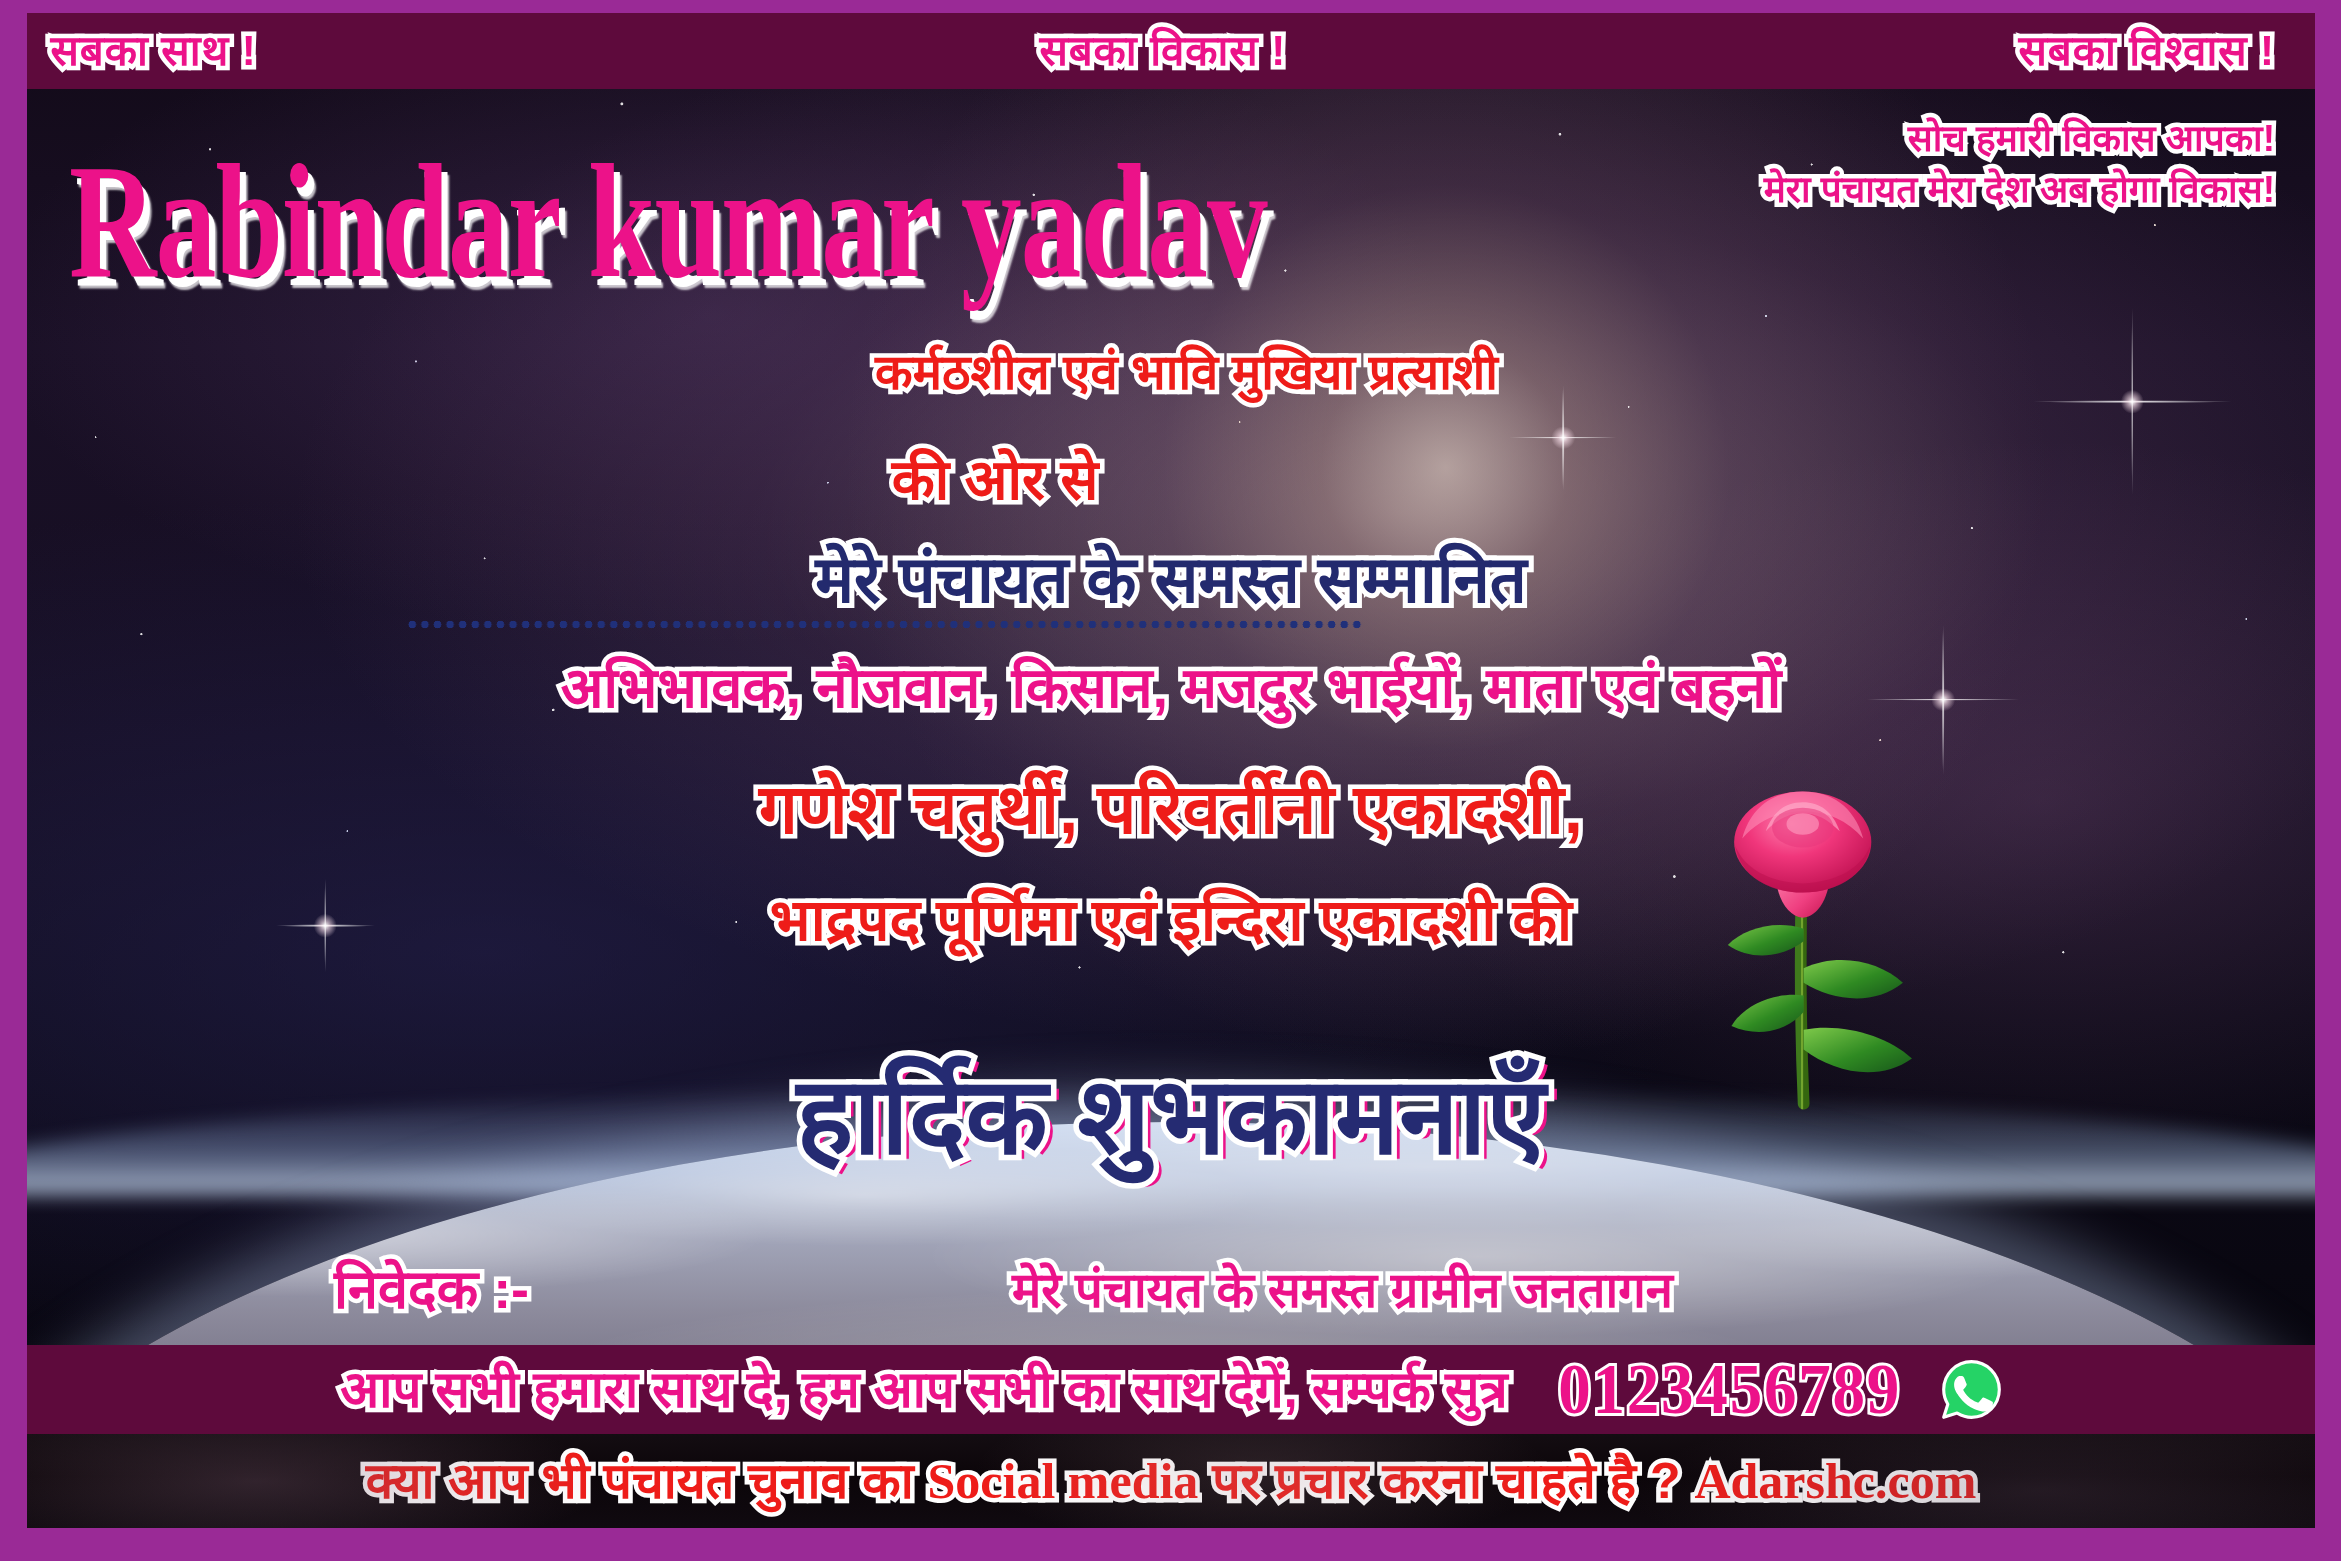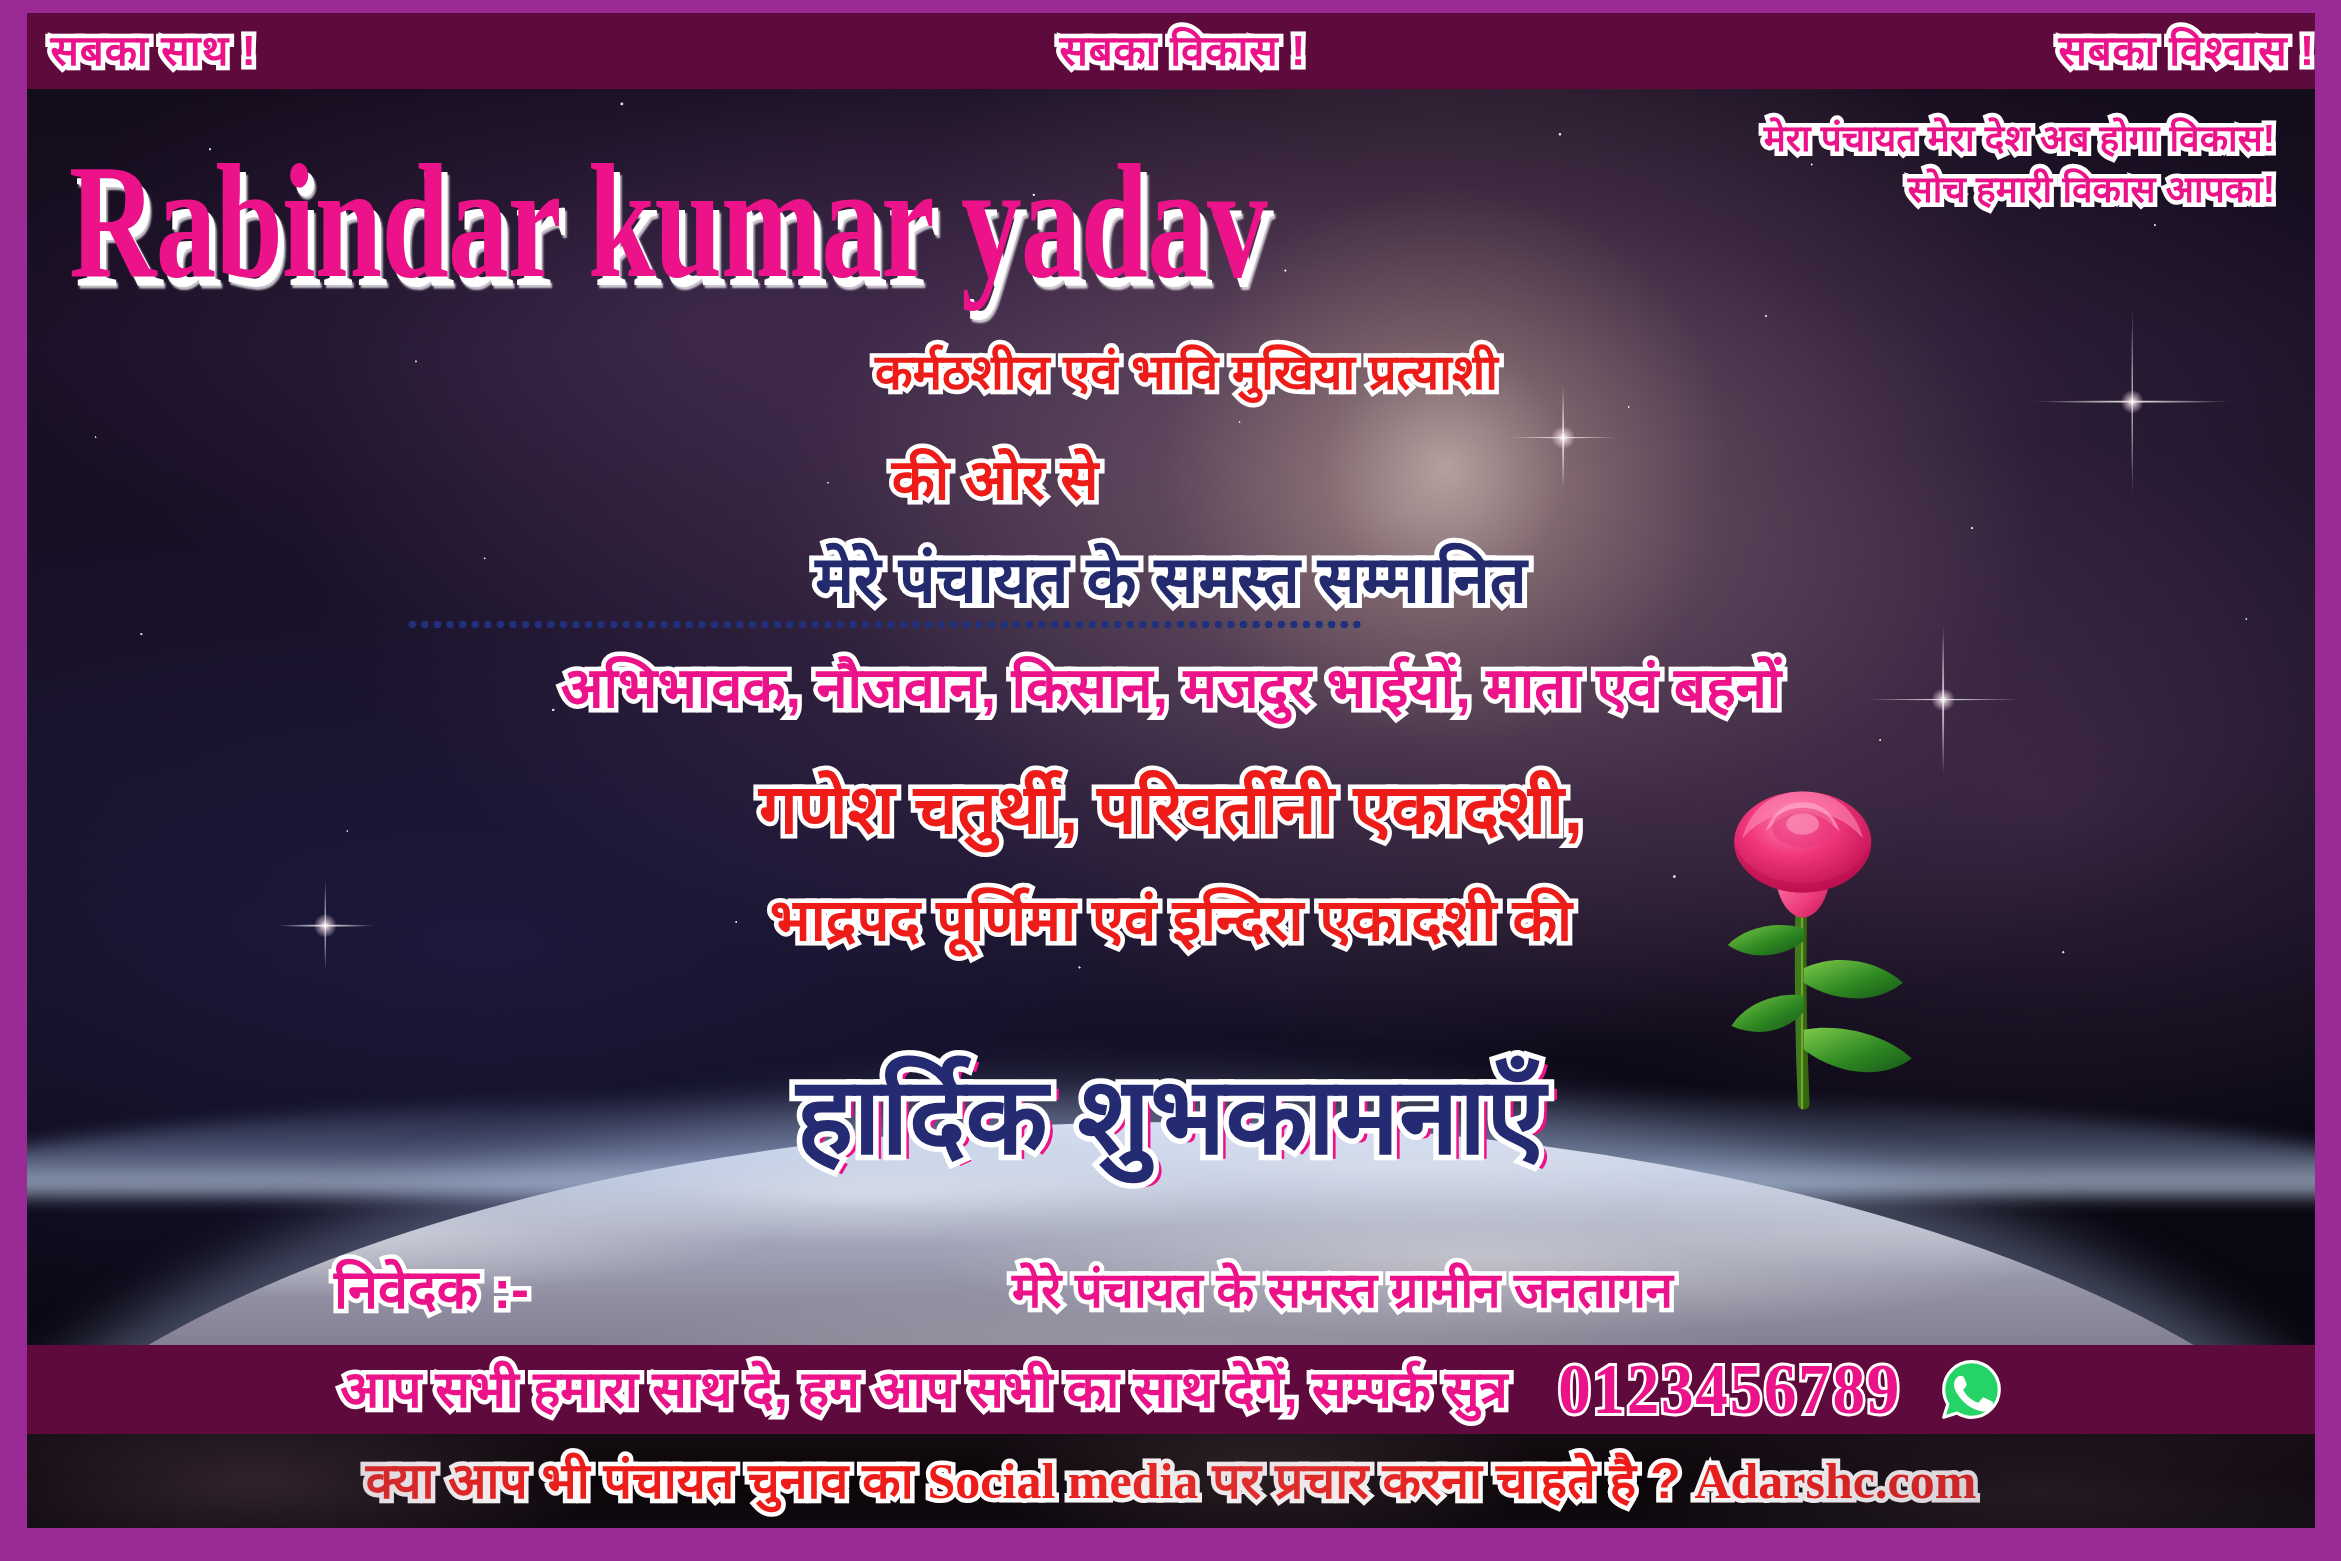--- a/index.html
+++ b/index.html
@@ -135,21 +135,21 @@
   .top-strip{
     position:absolute; left:0; right:0; top:0;
     height:76px;
     background:#5E0A3C;
     display:flex; align-items:center;
     z-index:6;
   }
   .top-strip .slot{flex:1;display:flex;}
   .top-strip .slot.l{justify-content:flex-start;padding-left:23.5px;}
   .top-strip .slot.c{justify-content:center;}
-  .top-strip .slot.r{justify-content:flex-end;}
+  .top-strip .slot.r{justify-content:flex-end;padding-right:40px;}
 
   
   .bottom-strip{
     position:absolute; left:0; right:0; bottom:94px;
     height:89px;
     background:#5E0A3C;
     display:flex; align-items:center; justify-content:center;
     gap:9px;
     z-index:6;
   }
@@ -314,22 +314,22 @@
           <span class="t pink-out slogan">सबका विकास !</span>
         </div>
       <div class="slot r">
           <span class="t pink-out slogan">सबका विश्वास !</span>
         </div>
     </div>
 
     <div class="title">Rabindar kumar yadav</div>
 
     <div class="tag-block">
+      <div class="t pink-out tagline">सोच हमारी विकास आपका!</div>
       <div class="t pink-out tagline">मेरा पंचायत मेरा देश अब होगा विकास!</div>
-      <div class="t pink-out tagline">सोच हमारी विकास आपका!</div>
     </div>
 
     <div class="line l-sub1">
       <span class="t red-out">कर्मठशील एवं भावि मुखिया प्रत्याशी</span>
     </div>
 
     <div class="line l-sub2">
       <span class="t red-out">की ओर से</span>
     </div>
 

